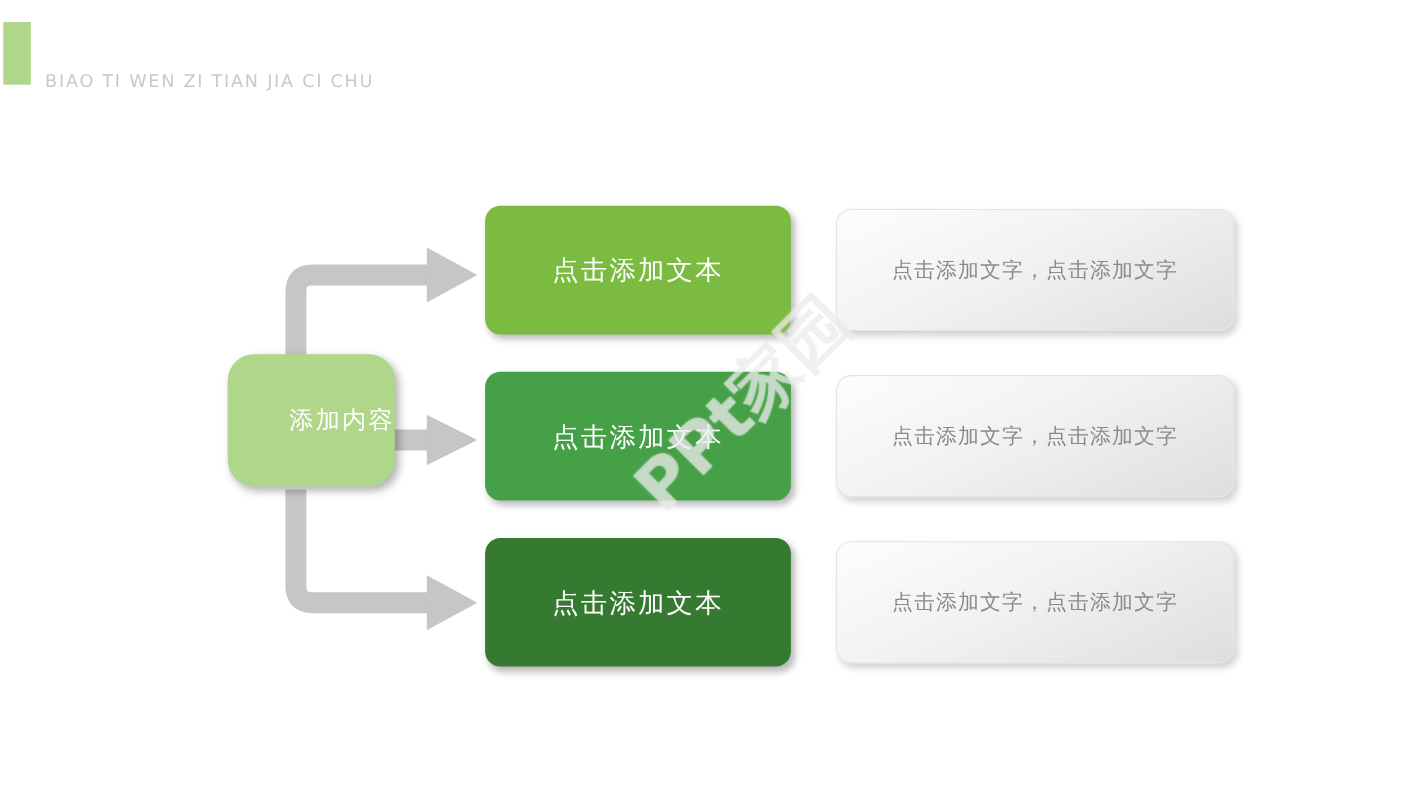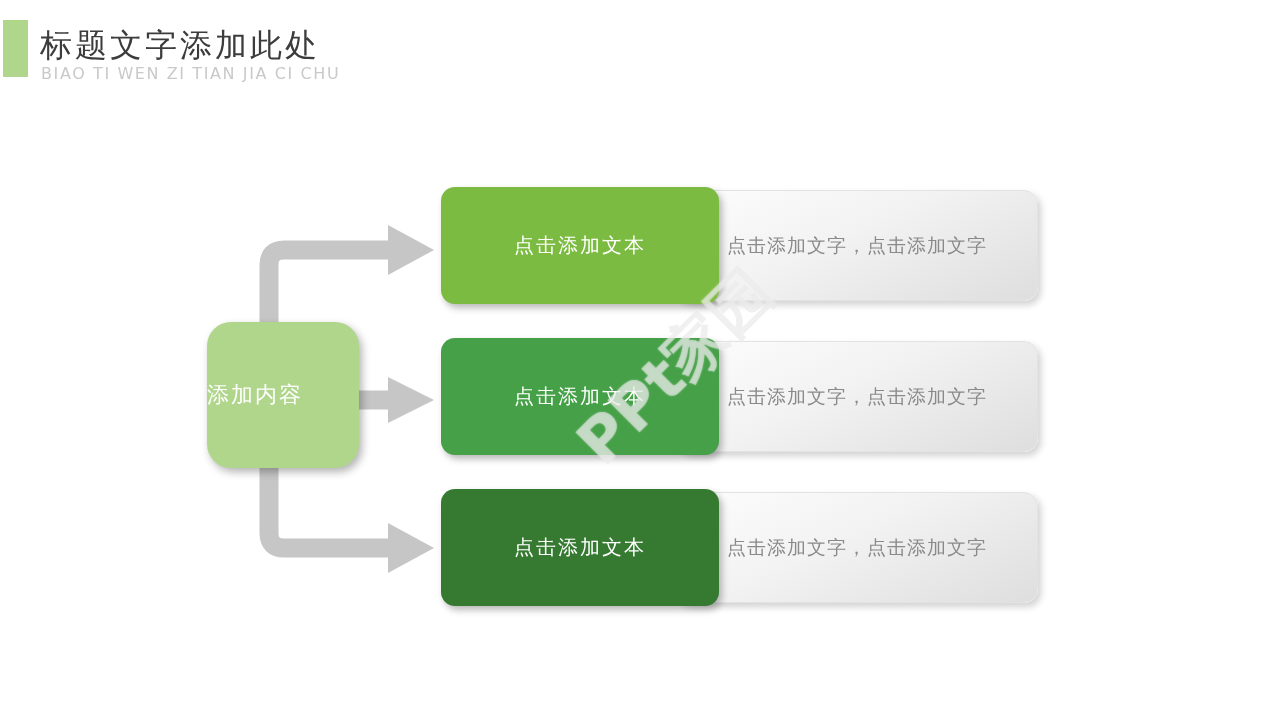--- a/index.html
+++ b/index.html
@@ -23,47 +23,47 @@
     white-space: nowrap;
   }
 
   
   .arrows-svg { position: absolute; left: 0; top: 0; width: 1280px; height: 720px; z-index: 1; }
   .arrow-stroke { fill: none; stroke: #c6c6c6; stroke-width: 19; }
   .arrow-head { fill: #c6c6c6; stroke: none; }
 
   
   .root-box {
-    position: absolute; left: 207px; top: 322px; width: 152px; height: 146px;
+    position: absolute; left: 207px; top: 322px; width: 152px; height: 120px;
     border-radius: 24px; z-index: 2;
-    display: flex; align-items: center; justify-content: flex-start;
+    display: flex; align-items: center; justify-content: flex-end;
     box-shadow: 3px 4px 8px rgba(0,0,0,0.30);
   }
   .root-box .root-label {
     color: #ffffff; font-size: 22px; letter-spacing: 2px; white-space: nowrap;
   }
 
   
   .row { position: absolute; left: 0; width: 1280px; height: 118px; }
   .row-1 { top: 187px; }
   .row-2 { top: 338px; }
   .row-3 { top: 489px; }
 
   .label-box {
     position: absolute; left: 441px; top: 0; width: 278px; height: 117px;
     border-radius: 14px; z-index: 2;
     display: flex; align-items: center; justify-content: center;
     box-shadow: 3px 4px 7px rgba(0,0,0,0.28);
   }
   .label-box .label-text {
-    color: #ffffff; font-size: 20px; letter-spacing: 2px; white-space: nowrap;
+    color: #ffffff; font-size: 24px; letter-spacing: 2px; white-space: nowrap;
   }
 
   .desc-box {
-    position: absolute; left: 676px; top: 3px; width: 362px; height: 111px;
+    position: absolute; left: 760px; top: 3px; width: 362px; height: 111px;
     border-radius: 14px; z-index: 1;
     background: linear-gradient(155deg, #fdfdfd 0%, #f2f2f2 45%, #dedede 100%);
     border: 1px solid #e3e3e3;
     display: flex; align-items: center; justify-content: center;
     box-shadow: 3px 4px 7px rgba(0,0,0,0.18);
     text-align: center;
   }
   .desc-box .desc-text {
     color: #8a8a8a; font-size: 19px; letter-spacing: 1px; white-space: nowrap;
   }
@@ -79,21 +79,20 @@
     text-shadow: 0 0 2px rgba(255,255,255,0.5);
     white-space: nowrap;
   }
 </style>
 </head>
 <body>
 
 <div class="slide">
 
   <div class="accent-bar" style="background: rgb(176, 214, 140);"></div>
-  <div class="page-title">标题文字添加此处</div>
   <div class="page-subtitle">BIAO TI WEN ZI TIAN JIA CI CHU</div>
 
   <svg class="arrows-svg" viewBox="0 0 1280 720" xmlns="http://www.w3.org/2000/svg">
 
     <g>
       <path class="arrow-stroke" d="M 269 345 L 269 265 Q 269 250 284 250 L 390 250"></path>
       <polygon class="arrow-head" points="388,225 388,275 434,250"></polygon>
     </g>
 
     <g>

